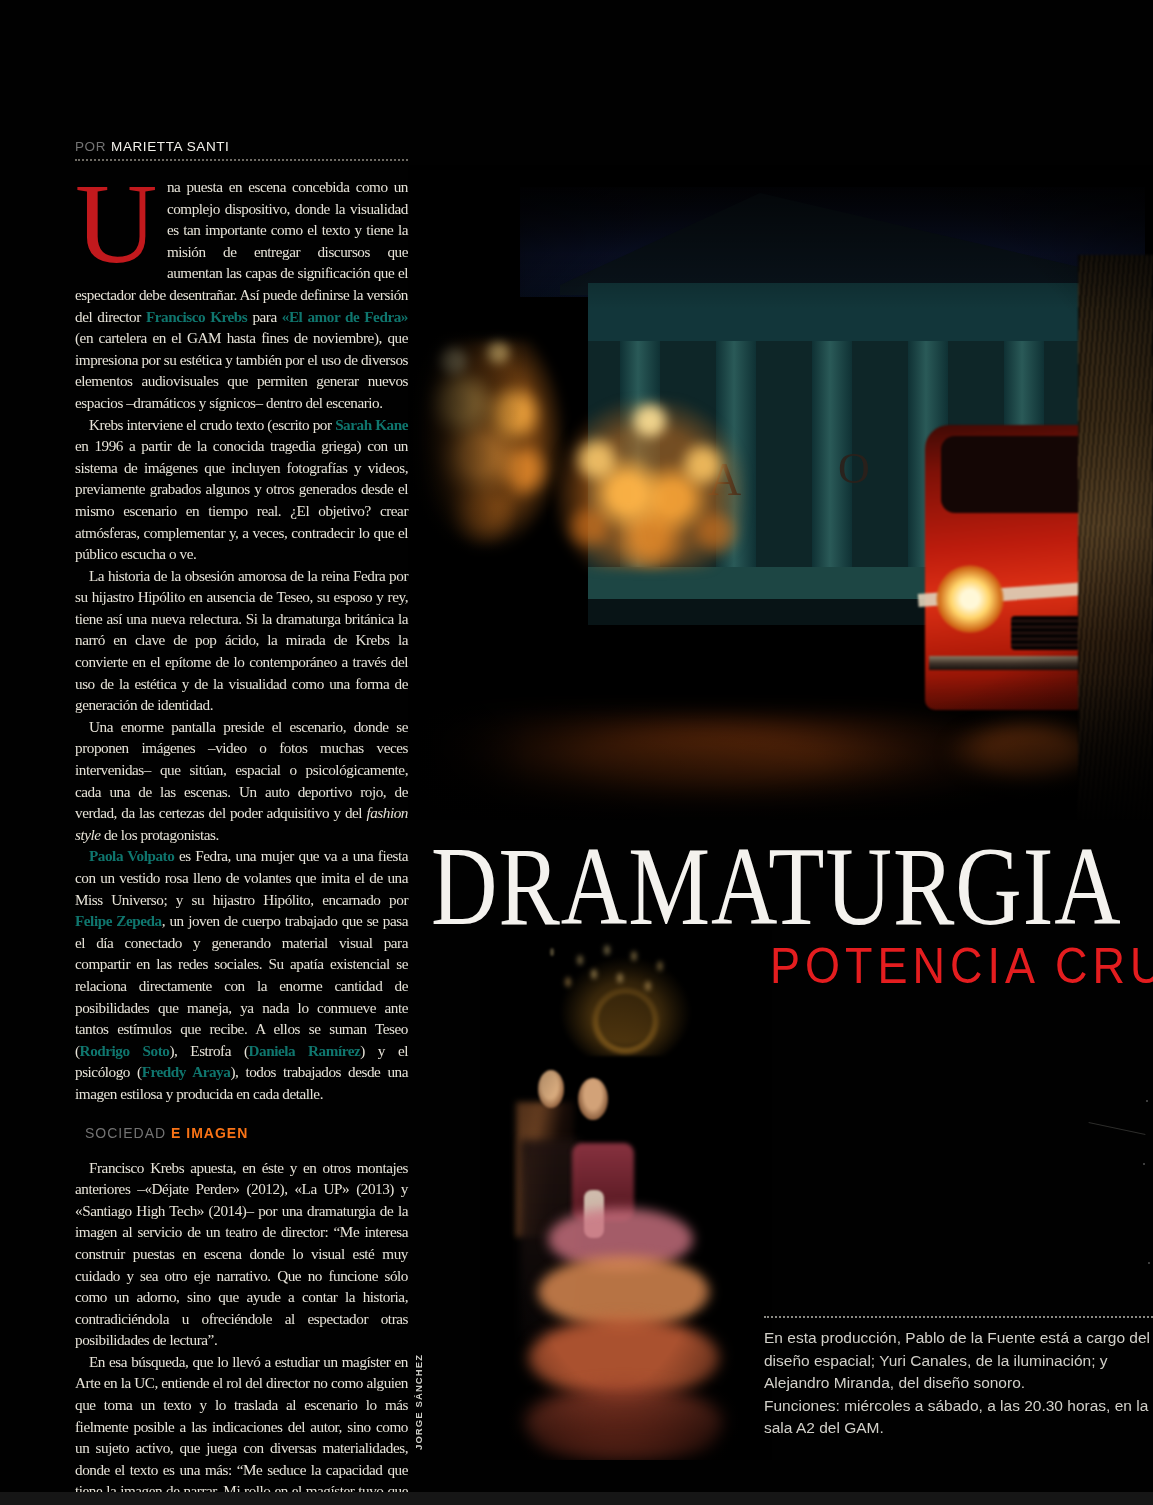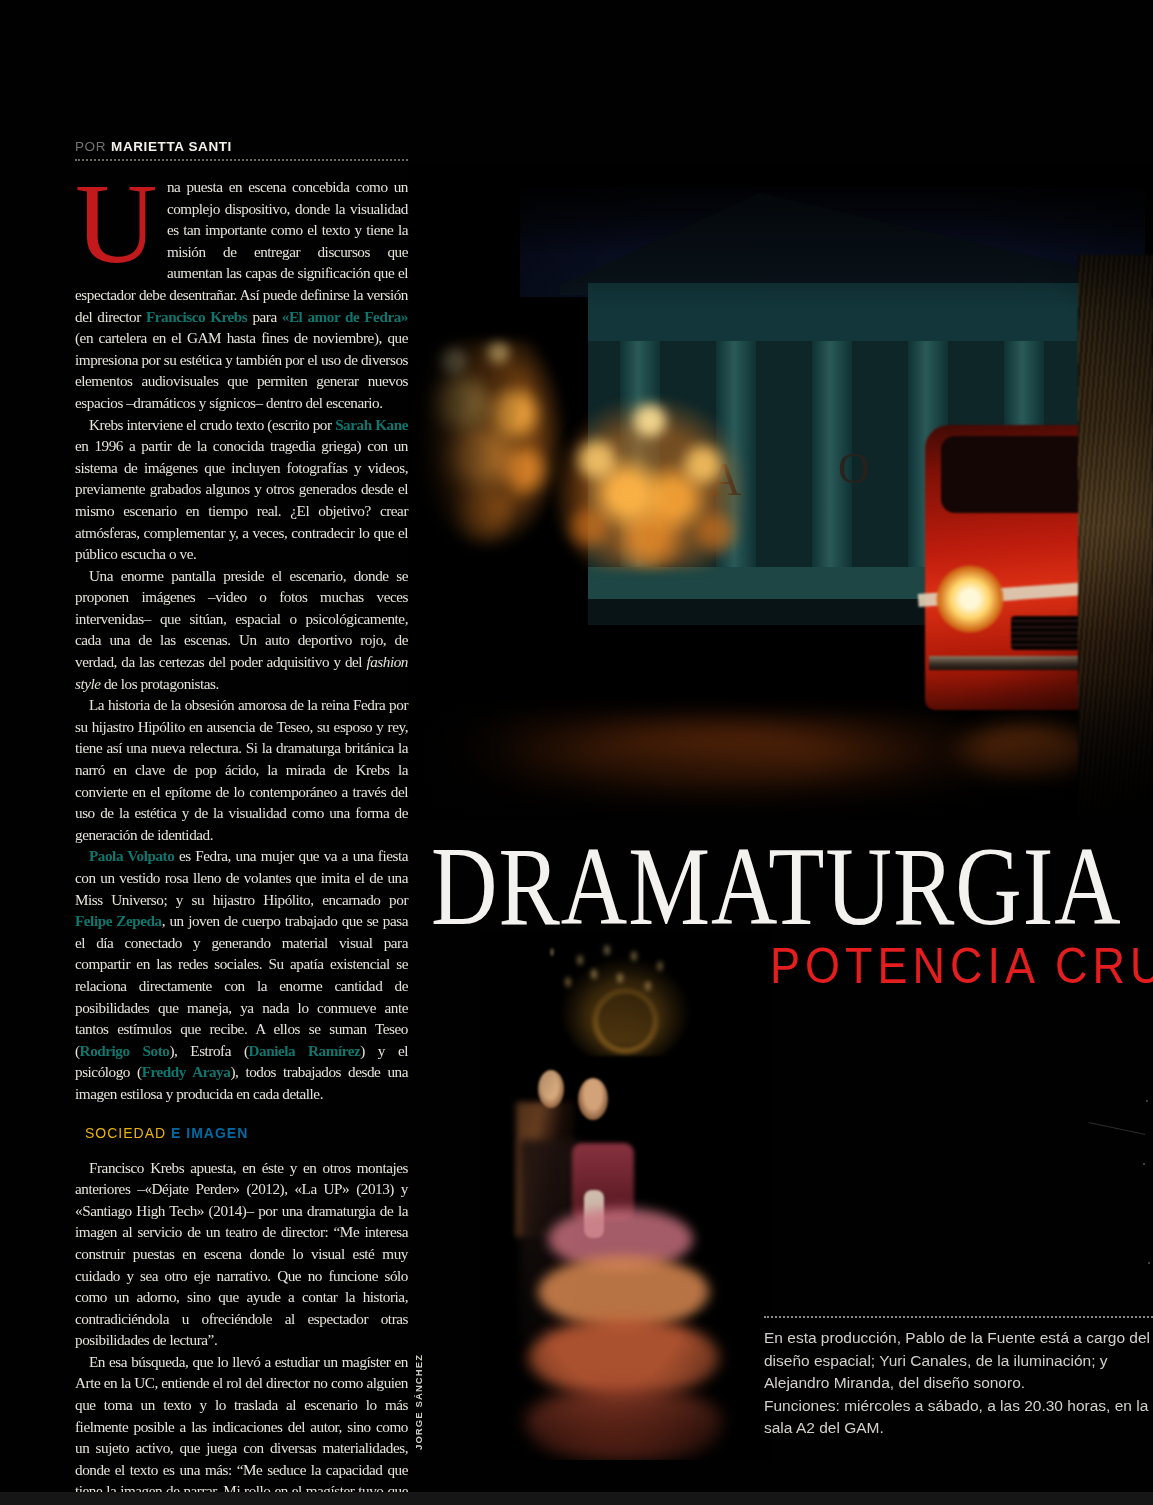--- a/index.html
+++ b/index.html
@@ -3,32 +3,32 @@
 <meta charset="utf-8">
 <style>
   html,body{margin:0;padding:0;background:#000;}
   .page{position:relative;width:1153px;height:1505px;background:#010101;overflow:hidden;
         font-family:"Liberation Serif",serif;}
   
   .article{position:absolute;left:75px;top:139px;width:333px;}
   .byline{font-family:"Liberation Sans",sans-serif;font-size:13.5px;letter-spacing:.6px;
           padding-bottom:5px;border-bottom:2px dotted #6e6b64;margin-bottom:15px;}
   .byline-pre{color:#737373;margin-right:5px;}
-  .byline-name{color:#f3f1ea;font-weight:bold;}
+  .byline-name{color:#f3f1ea;font-weight:normal;}
   .article-body p{margin:0;color:#e7e3d8;font-size:15.2px;line-height:21.6px;
                   letter-spacing:-.45px;text-align:justify;text-indent:14px;}
   .article-body p.first{text-indent:0;}
   .article-body b{font-weight:bold;color:#0f766e;}
   .article-body i{font-style:italic;}
   .dropcap{float:left;color:#c2191d;font-size:114px;line-height:88px;height:88px;
            padding:4px 10px 0 0;font-family:"Liberation Serif",serif;}
   .section-heading{font-family:"Liberation Sans",sans-serif;font-size:14px;letter-spacing:1px;
                    margin:20px 0 16px 10px;}
-  .sh-light{color:#eab308;}
-  .sh-bold{color:#0369a1;font-weight:bold;}
+  .sh-light{color:#737373;}
+  .sh-bold{color:#f97316;font-weight:bold;}
   
   .headline{position:absolute;left:431px;top:822px;margin:0;color:#f4f2ee;
             font-family:"Liberation Serif",serif;font-weight:400;font-size:92px;
             letter-spacing:1px;white-space:nowrap;transform:scaleY(1.22);transform-origin:left top;}
   .subheadline{position:absolute;left:770px;top:938px;color:#e41d1f;
                font-family:"Liberation Sans",sans-serif;font-size:45px;letter-spacing:5px;
                white-space:nowrap;transform:scaleY(1.1);transform-origin:left top;}
   
   .standfirst{position:absolute;left:764px;top:1038px;width:388px;color:#d6d3cc;
               font-family:"Liberation Sans",sans-serif;font-size:26.5px;line-height:40px;
@@ -204,22 +204,22 @@
   </div>
   <div class="photo-credit">JORGE SÁNCHEZ</div>
 
   <div class="article">
     <div class="byline">
       <span class="byline-pre">POR</span><span class="byline-name">MARIETTA SANTI</span>
     </div>
     <div class="article-body">
         <p class="first"><span class="dropcap">U</span><span>na puesta en escena concebida como un complejo dispositivo, donde la visualidad es tan importante como el texto y tiene la misión de entregar discursos que aumentan las capas de significación que el espectador debe desentrañar. Así puede definirse la versión del director </span><b>Francisco Krebs</b><span> para </span><b>«El amor de Fedra»</b><span> (en cartelera en el GAM hasta fines de noviembre), que impresiona por su estética y también por el uso de diversos elementos audiovisuales que permiten generar nuevos espacios –dramáticos y sígnicos– dentro del escenario.</span></p>
         <p><span>Krebs interviene el crudo texto (escrito por </span><b>Sarah Kane</b><span> en 1996 a partir de la conocida tragedia griega) con un sistema de imágenes que incluyen fotografías y videos, previamente grabados algunos y otros generados desde el mismo escenario en tiempo real. ¿El objetivo? crear atmósferas, complementar y, a veces, contradecir lo que el público escucha o ve.</span></p>
+        <p><span>La historia de la obsesión amorosa de la reina Fedra por su hijastro Hipólito en ausencia de Teseo, su esposo y rey, tiene así una nueva relectura. Si la dramaturga británica la narró en clave de pop ácido, la mirada de Krebs la convierte en el epítome de lo contemporáneo a través del uso de la estética y de la visualidad como una forma de generación de identidad.</span></p>
         <p><span>Una enorme pantalla preside el escenario, donde se proponen imágenes –video o fotos muchas veces intervenidas– que sitúan, espacial o psicológicamente, cada una de las escenas. Un auto deportivo rojo, de verdad, da las certezas del poder adquisitivo y del </span><i>fashion style</i><span> de los protagonistas.</span></p>
-        <p><span>La historia de la obsesión amorosa de la reina Fedra por su hijastro Hipólito en ausencia de Teseo, su esposo y rey, tiene así una nueva relectura. Si la dramaturga británica la narró en clave de pop ácido, la mirada de Krebs la convierte en el epítome de lo contemporáneo a través del uso de la estética y de la visualidad como una forma de generación de identidad.</span></p>
         <p><b>Paola Volpato</b><span> es Fedra, una mujer que va a una fiesta con un vestido rosa lleno de volantes que imita el de una Miss Universo; y su hijastro Hipólito, encarnado por </span><b>Felipe Zepeda</b><span>, un joven de cuerpo trabajado que se pasa el día conectado y generando material visual para compartir en las redes sociales. Su apatía existencial se relaciona directamente con la enorme cantidad de posibilidades que maneja, ya nada lo conmueve ante tantos estímulos que recibe. A ellos se suman Teseo (</span><b>Rodrigo Soto</b><span>), Estrofa (</span><b>Daniela Ramírez</b><span>) y el psicólogo (</span><b>Freddy Araya</b><span>), todos trabajados desde una imagen estilosa y producida en cada detalle.</span></p>
         <div class="section-heading"><span class="sh-light">SOCIEDAD </span><span class="sh-bold">E IMAGEN</span></div>
         <p><span>Francisco Krebs apuesta, en éste y en otros montajes anteriores –«Déjate Perder» (2012), «La UP» (2013) y «Santiago High Tech» (2014)– por una dramaturgia de la imagen al servicio de un teatro de director: “Me interesa construir puestas en escena donde lo visual esté muy cuidado y sea otro eje narrativo. Que no funcione sólo como un adorno, sino que ayude a contar la historia, contradiciéndola u ofreciéndole al espectador otras posibilidades de lectura”.</span></p>
         <p><span>En esa búsqueda, que lo llevó a estudiar un magíster en Arte en la UC, entiende el rol del director no como alguien que toma un texto y lo traslada al escenario lo más fielmente posible a las indicaciones del autor, sino como un sujeto activo, que juega con diversas materialidades, donde el texto es una más: “Me seduce la capacidad que tiene la imagen de narrar. Mi rollo en el magíster tuvo que ver con la instalación y con la percepción del espectador, para luego poder hacer este cruce entre diversas disciplinas en una puesta en escena”, precisa.</span></p>
       </div>
   </div>
 
   <div class="scratch"></div>
   <div class="speck s1"></div>
   <div class="speck s2"></div>

